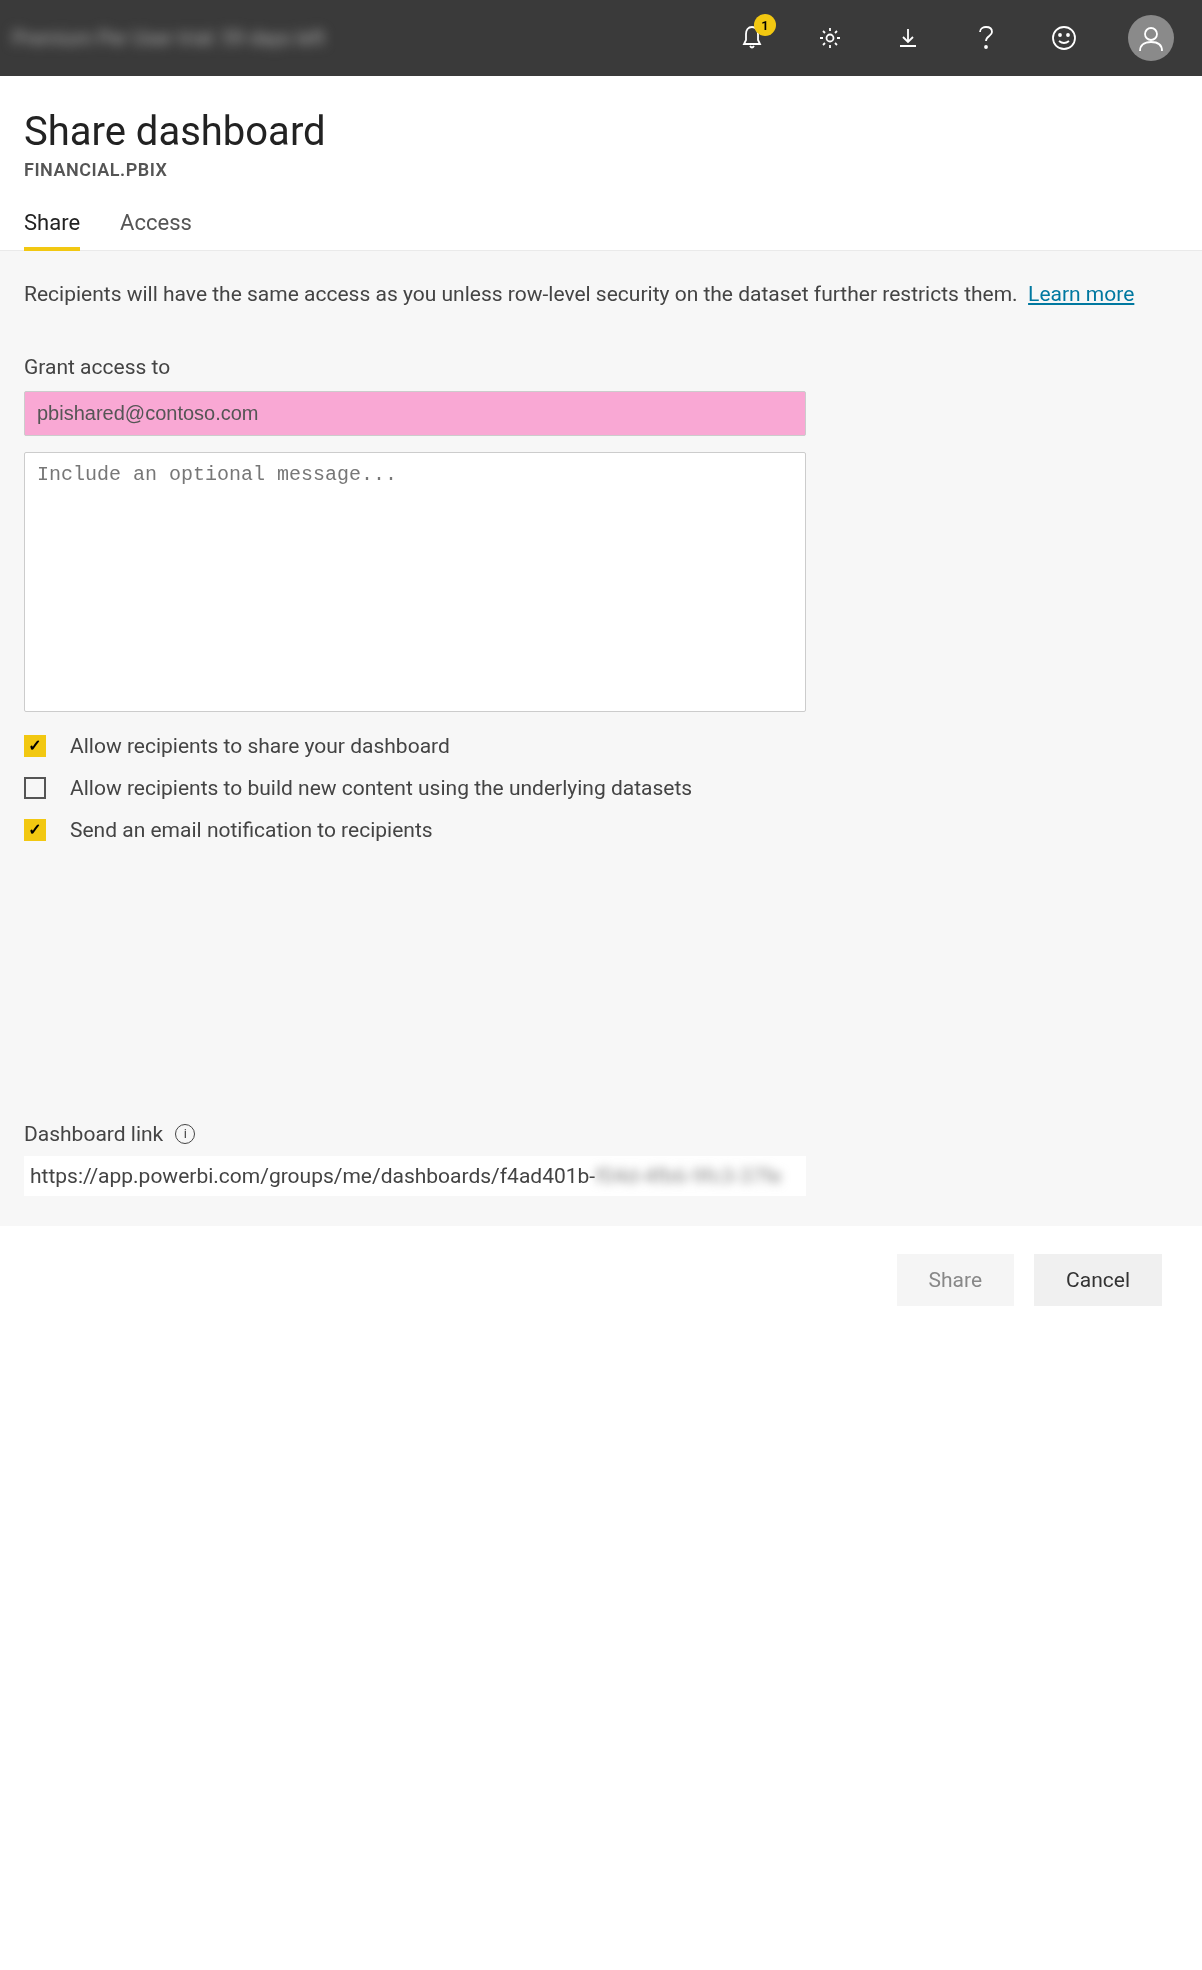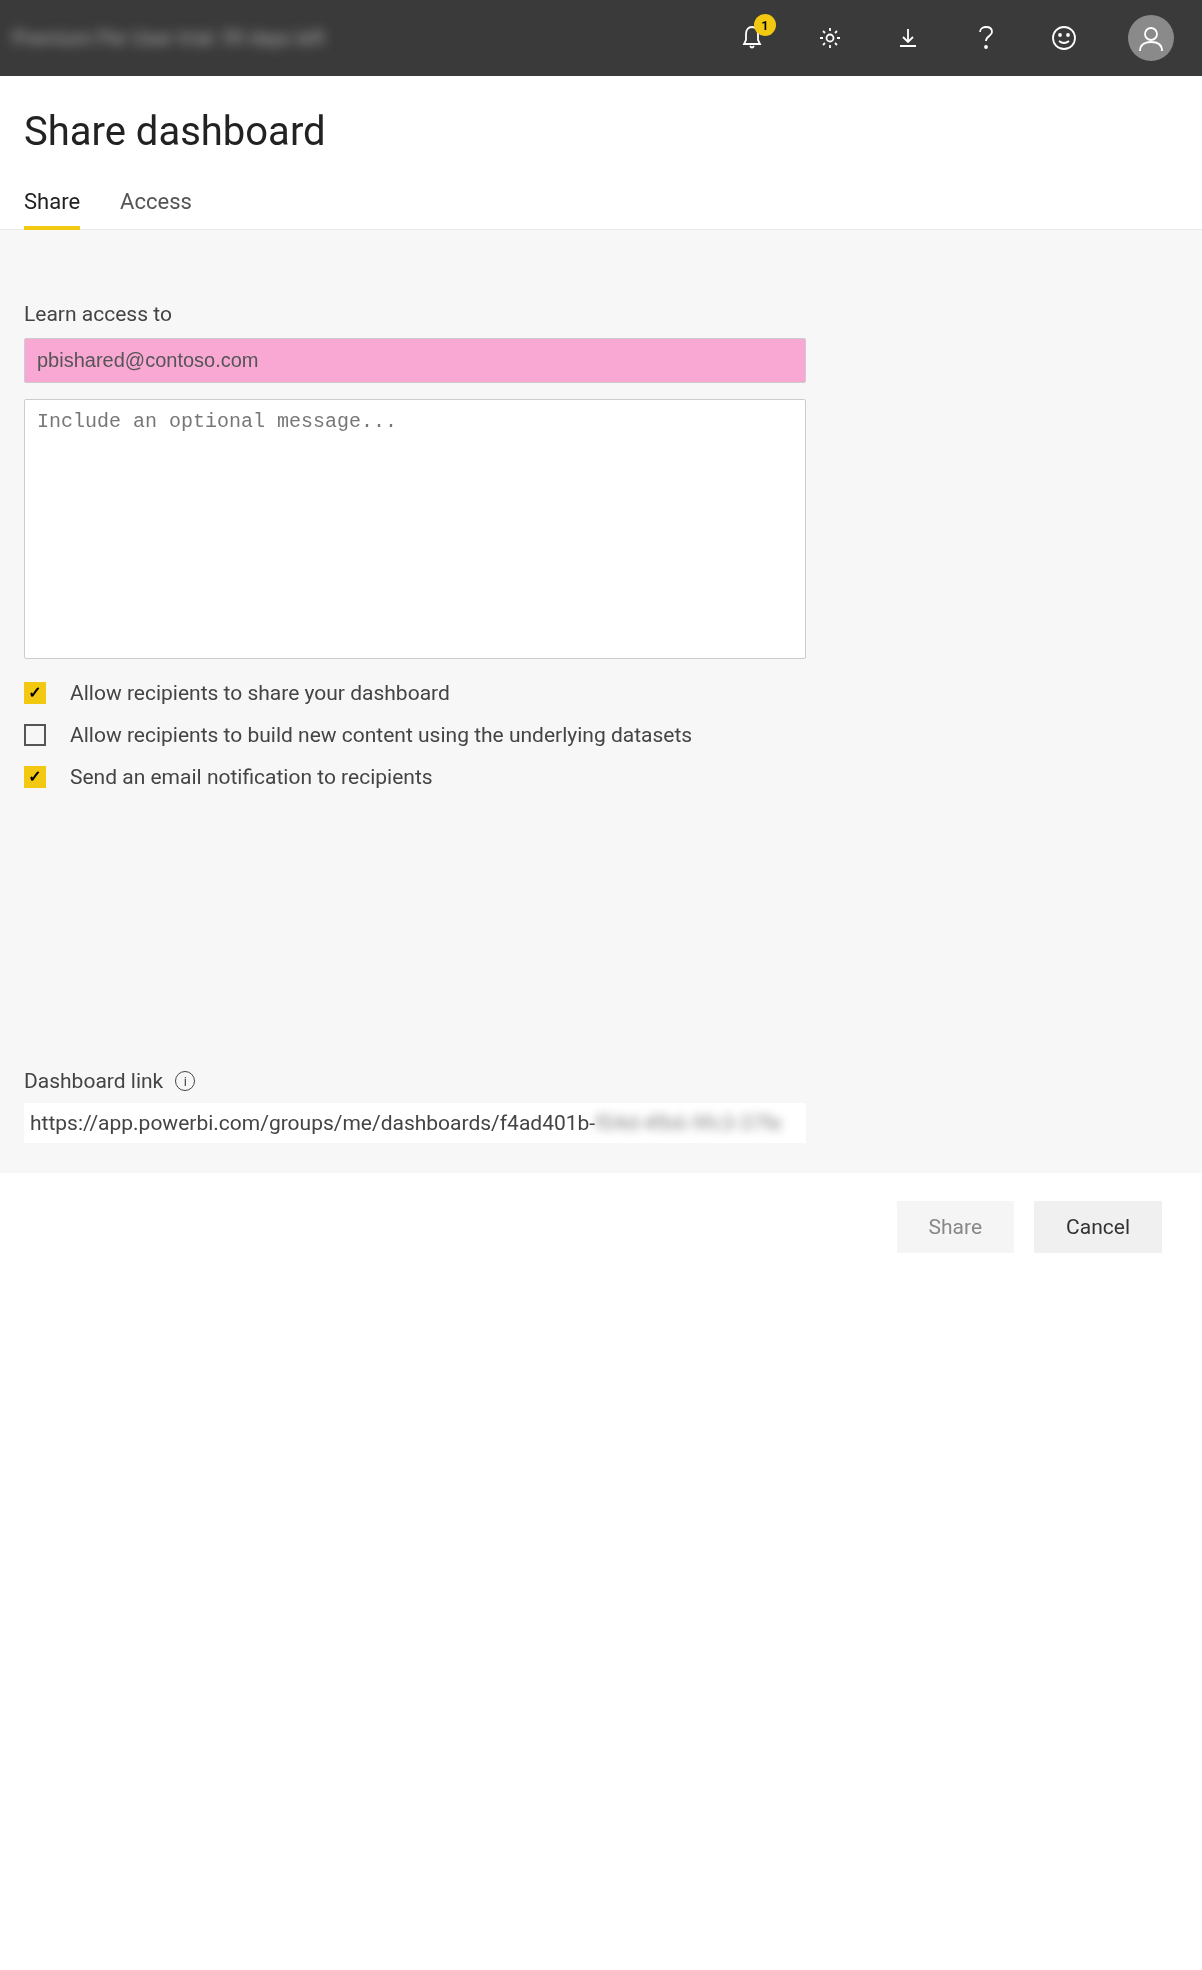--- a/index.html
+++ b/index.html
@@ -289,30 +289,34 @@
       <svg width="30" height="30" viewBox="0 0 30 30" stroke-width="1.8">
         <circle cx="15" cy="11" r="6"></circle>
         <path d="M4 28 C4 20 11 19 15 19 C19 19 26 20 26 28"></path>
       </svg>
     </div>
   </div>
 </div>
 
 <div class="header">
   <h1 class="page-title">Share dashboard</h1>
+  <div class="file-name">FINANCIAL.PBIX</div>
 </div>
 
 <div class="tabs">
   <div class="tab active">Share</div>
   <div class="tab">Access</div>
 </div>
 
 <div class="content">
-
-  <div class="section-label">Learn access to</div>
+  <p class="intro">
+    <span>Recipients will have the same access as you unless row-level security on the dataset further restricts them.</span>&nbsp;&nbsp;<a class="learn-more">Learn more</a>
+  </p>
+
+  <div class="section-label">Grant access to</div>
   <input type="text" class="recipient-input" value="pbishared@contoso.com" style="">
   <textarea class="message-box" placeholder="Include an optional message..." style=""></textarea>
 
   <div class="checkbox-row">
     <div class="checkbox checked"></div>
     <span class="checkbox-label">Allow recipients to share your dashboard</span>
   </div>
   <div class="checkbox-row">
     <div class="checkbox"></div>
     <span class="checkbox-label">Allow recipients to build new content using the underlying datasets</span>

